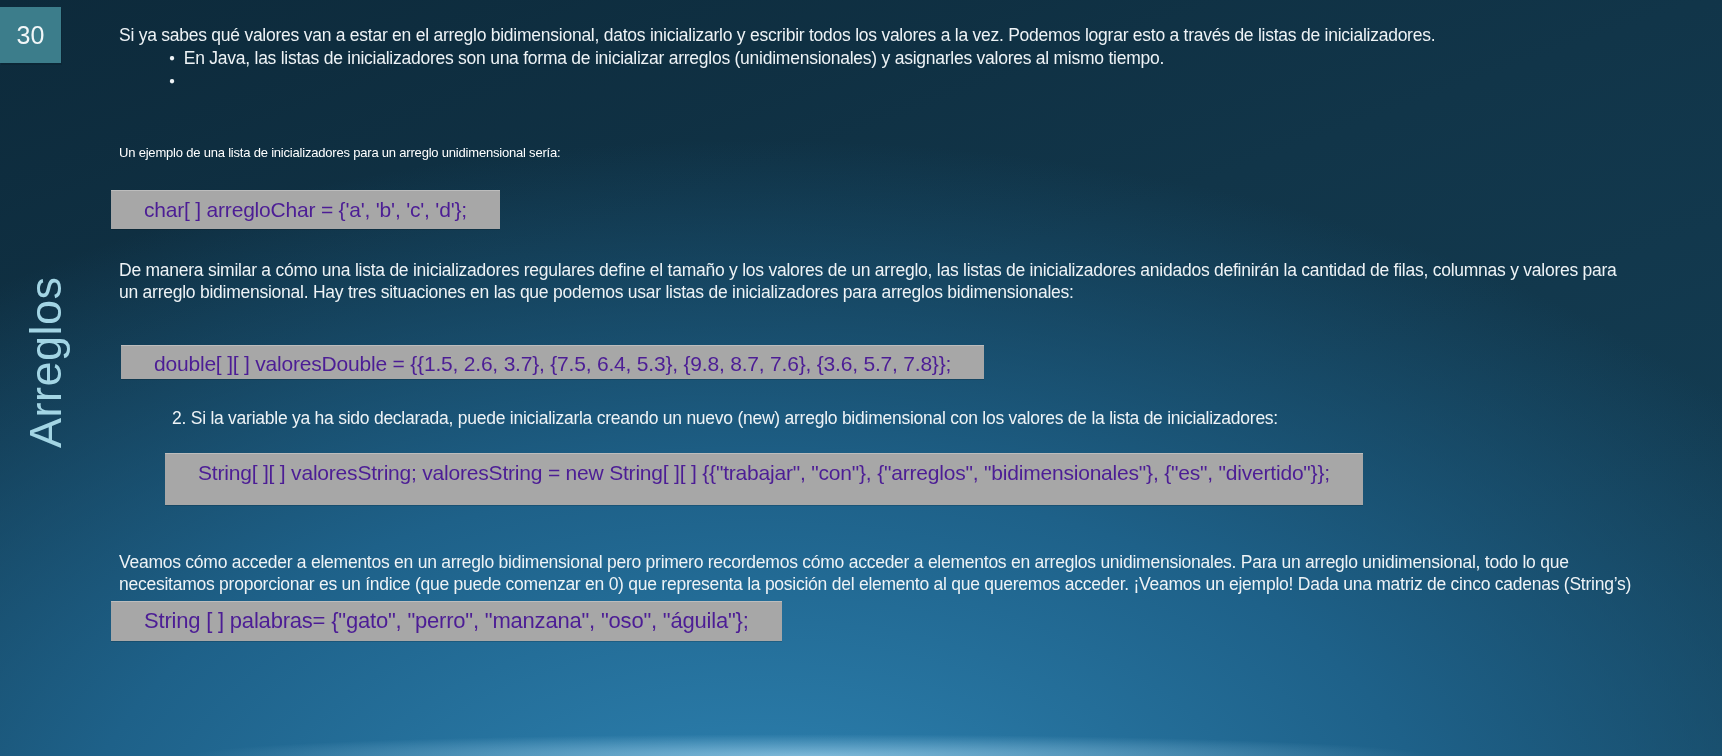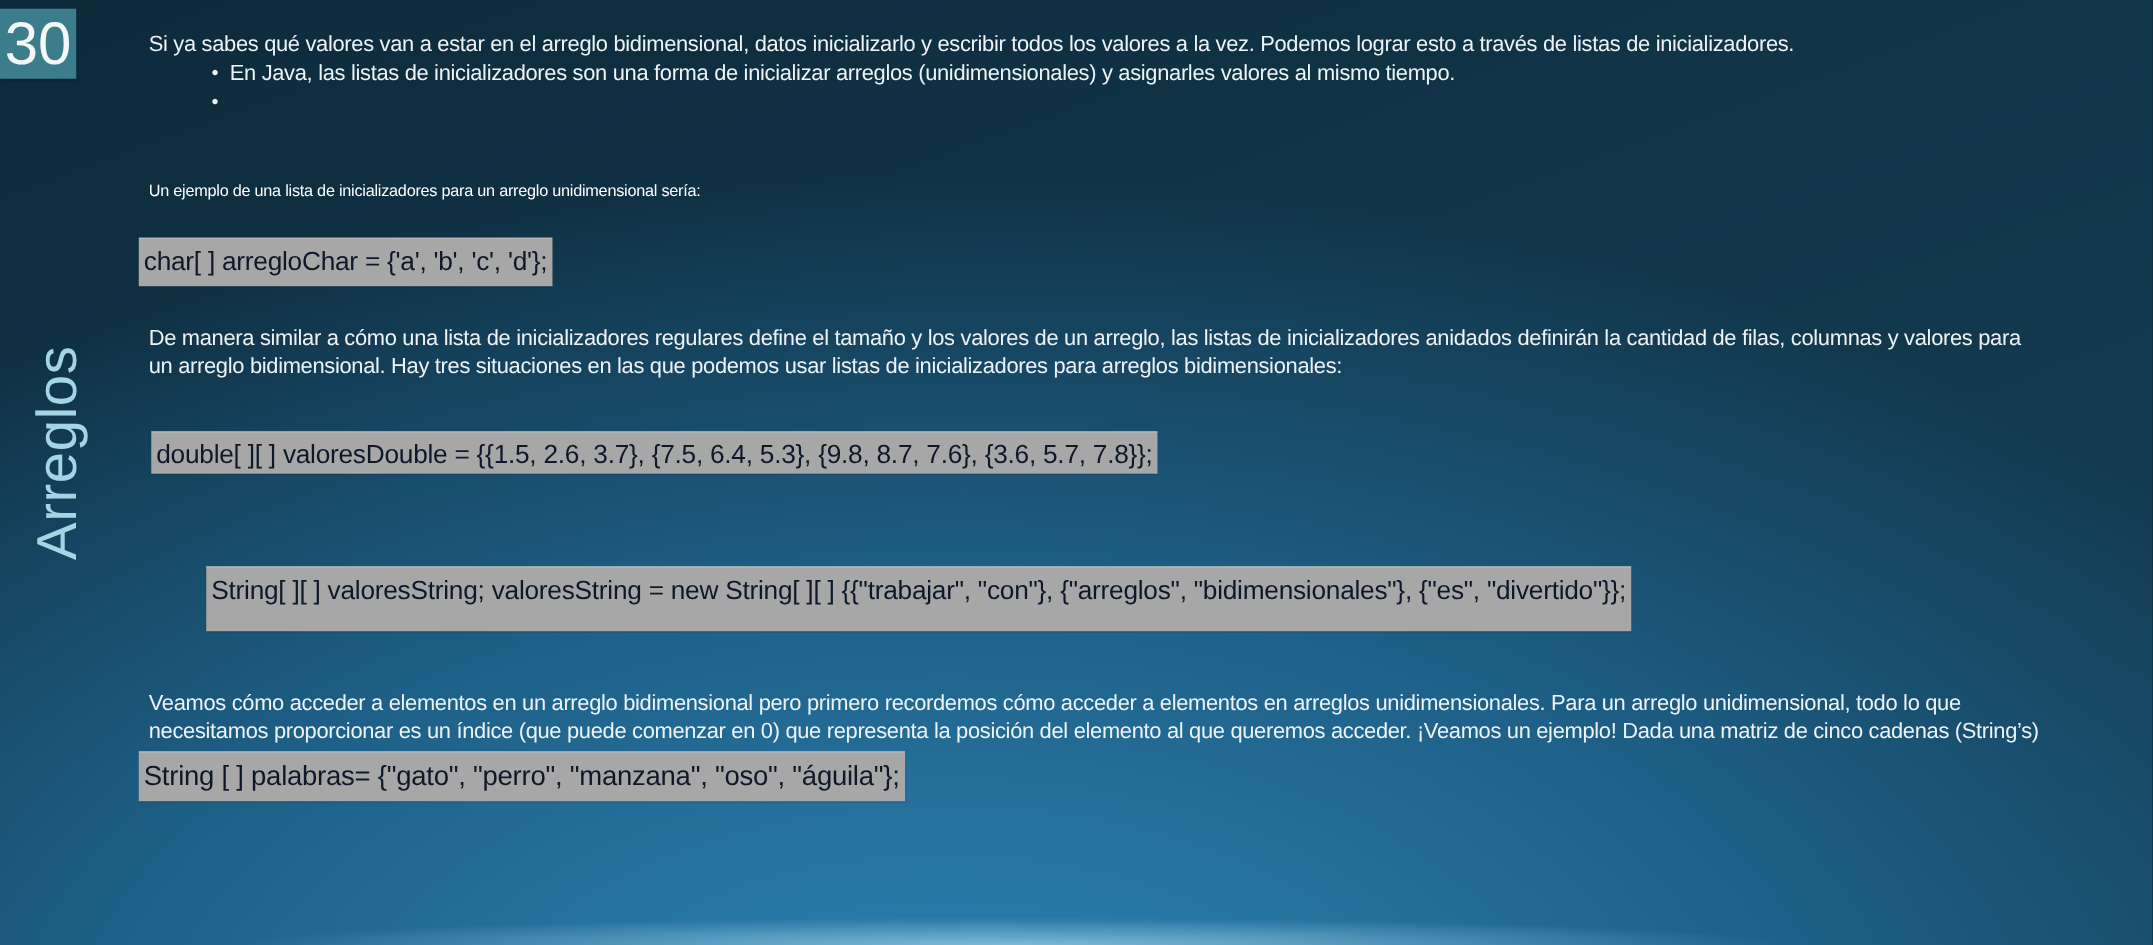--- a/index.html
+++ b/index.html
@@ -8,36 +8,36 @@
     font-family:"Liberation Sans","DejaVu Sans",sans-serif;
     color:#eef3f6;
     background:
       radial-gradient(ellipse 50% 4% at 47% 100%, rgba(180,225,248,0.60), rgba(180,225,248,0) 72%),
       radial-gradient(ellipse 95% 125% at 44% 116%, #2f86b6 0%, #1e6189 42%, rgba(16,49,68,0) 78%),
       linear-gradient(160deg, #0d2a3b 0%, #113549 45%, #143f56 100%);
   }
   .page-box{
     position:absolute;left:0;top:7px;width:61px;height:56px;
     background:#3c7d8b;display:flex;align-items:center;justify-content:center;
-    font-size:48px;color:#f2f7f8;box-shadow:1px 2px 0 rgba(0,0,0,0.10);
+    font-size:25px;color:#f2f7f8;box-shadow:1px 2px 0 rgba(0,0,0,0.10);
   }
   .vtitle{
     position:absolute;left:14px;top:254px;height:216px;width:64px;
     writing-mode:vertical-rl;transform:rotate(180deg);
     display:flex;align-items:center;justify-content:center;
     font-size:45px;color:#a3d5e4;letter-spacing:0.5px;
   }
   .body-text{font-size:17.5px;line-height:23px;letter-spacing:-0.25px;}
   .intro{position:absolute;left:119px;top:24px;width:1560px;}
   .bullet-row{display:flex;align-items:baseline;padding-left:50px;}
   .bullet{font-size:10px;margin-right:9px;position:relative;top:-3px;}
   .heading{position:absolute;left:119px;top:145px;font-size:13px;color:#ffffff;letter-spacing:-0.2px;}
   .code{
-    position:absolute;background:#a7a7a7;color:#0f172a;
-    font-size:21px;white-space:nowrap;padding:0 4px;display:inline-block;
+    position:absolute;background:#a7a7a7;color:#4c1d95;
+    font-size:21px;white-space:nowrap;padding:0 33px;display:inline-block;
     letter-spacing:-0.2px;
     box-shadow:inset 0 1px 0 rgba(255,255,255,0.25), 0 1px 0 rgba(0,0,0,0.15);
   }
   .code1{left:111px;top:190px;height:39px;line-height:39px;}
   .code2{left:121px;top:345px;height:34px;line-height:38px;}
   .code3{left:121px;top:453px;height:52px;line-height:39px;margin-left:44px;}
   .code4{left:111px;top:601px;height:40px;line-height:40px;font-size:22px;}
   .para2{position:absolute;left:119px;top:260px;width:1515px;line-height:21.8px;}
   .item{position:absolute;left:172px;white-space:nowrap;}
   .item1{top:306px;}
@@ -69,20 +69,21 @@
 
   <div class="heading">Un ejemplo de una lista de inicializadores para un arreglo unidimensional sería:</div>
 
   <div class="code code1">char[ ] arregloChar = {'a', 'b', 'c', 'd'};</div>
 
   <div class="para2 body-text">De manera similar a cómo una lista de inicializadores regulares define el tamaño y los valores de un arreglo, las listas de inicializadores anidados definirán la cantidad de filas, columnas y valores para un arreglo bidimensional. Hay tres situaciones en las que podemos usar listas de inicializadores para arreglos bidimensionales:</div>
 
 
   <div class="code code2">double[ ][ ] valoresDouble = {{1.5, 2.6, 3.7}, {7.5, 6.4, 5.3}, {9.8, 8.7, 7.6}, {3.6, 5.7, 7.8}};</div>
 
+  <div class="item item2 body-text">2. Si la variable ya ha sido declarada, puede inicializarla creando un nuevo (new) arreglo bidimensional con los valores de la lista de inicializadores:</div>
 
   <div class="code code3">String[ ][ ] valoresString; valoresString = new String[ ][ ] {{"trabajar", "con"}, {"arreglos", "bidimensionales"}, {"es", "divertido"}};</div>
 
 
   <div class="para3 body-text">Veamos cómo acceder a elementos en un arreglo bidimensional pero primero recordemos cómo acceder a elementos en arreglos unidimensionales. Para un arreglo unidimensional, todo lo que necesitamos proporcionar es un índice (que puede comenzar en 0) que representa la posición del elemento al que queremos acceder. ¡Veamos un ejemplo! Dada una matriz de cinco cadenas (String’s)</div>
 
   <div class="code code4">String [ ] palabras= {"gato", "perro", "manzana", "oso", "águila"};</div>
 
 </div>
 

